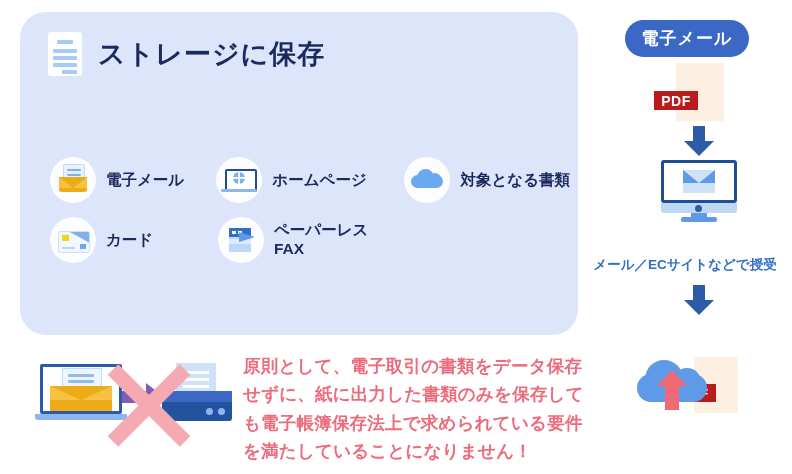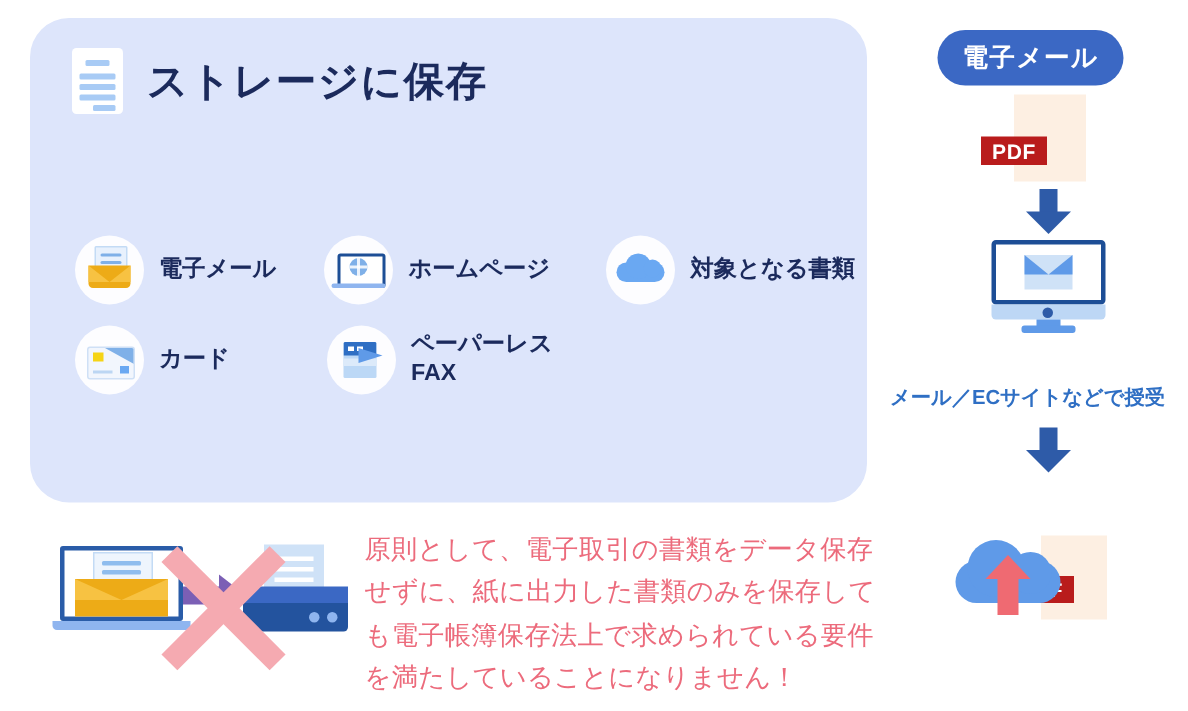--- a/index.html
+++ b/index.html
@@ -163,21 +163,21 @@
   .printer .d2{position:absolute;left:56px;top:45px;width:7px;height:7px;border-radius:50%;background:#8fb5ef;}
 
   .xmark{position:absolute;left:64px;top:-2px;width:96px;height:92px;}
   .xmark span{position:absolute;left:-2px;top:42px;width:102px;height:15px;background:#f5aab1;}
   .xmark span.a{transform:rotate(45deg);}
   .xmark span.b{transform:rotate(-45deg);}
 
   
   .warn{
     position:absolute;left:243px;top:352px;width:352px;
-    font-size:17.5px;font-weight:normal;color:#ec6b7c;
+    font-size:17.5px;font-weight:bold;color:#ec6b7c;
     line-height:1.62;letter-spacing:.2px;
   }
 </style>
 </head>
 <body>
 
 <div class="canvas">
 
   <div class="card">
 

